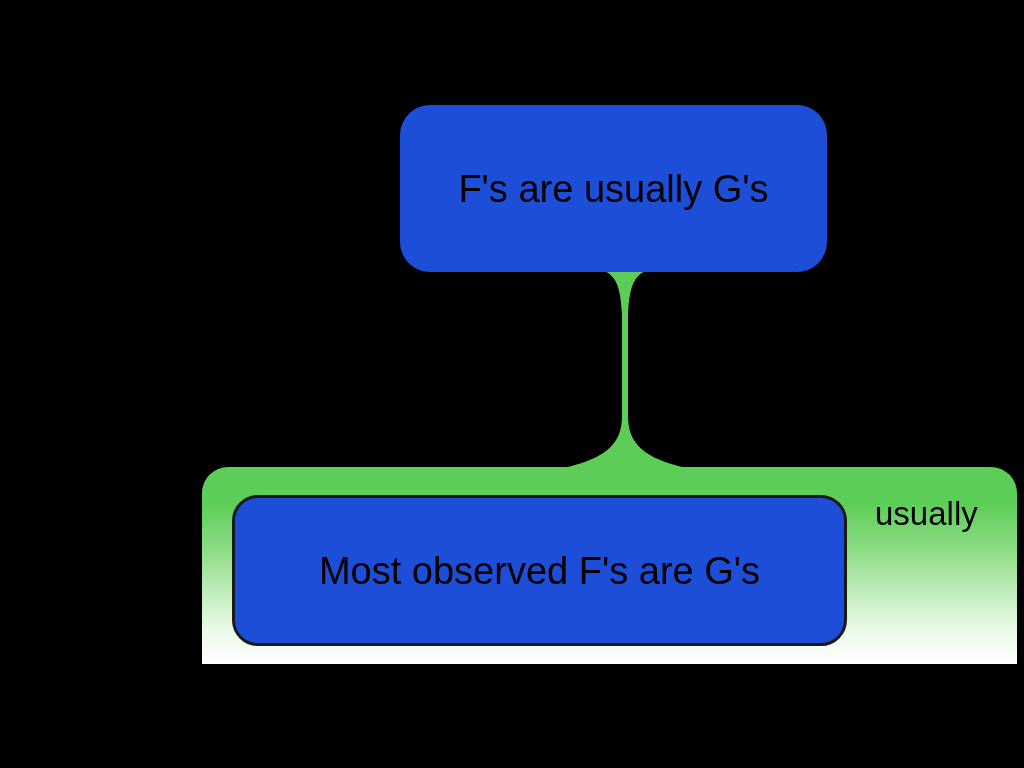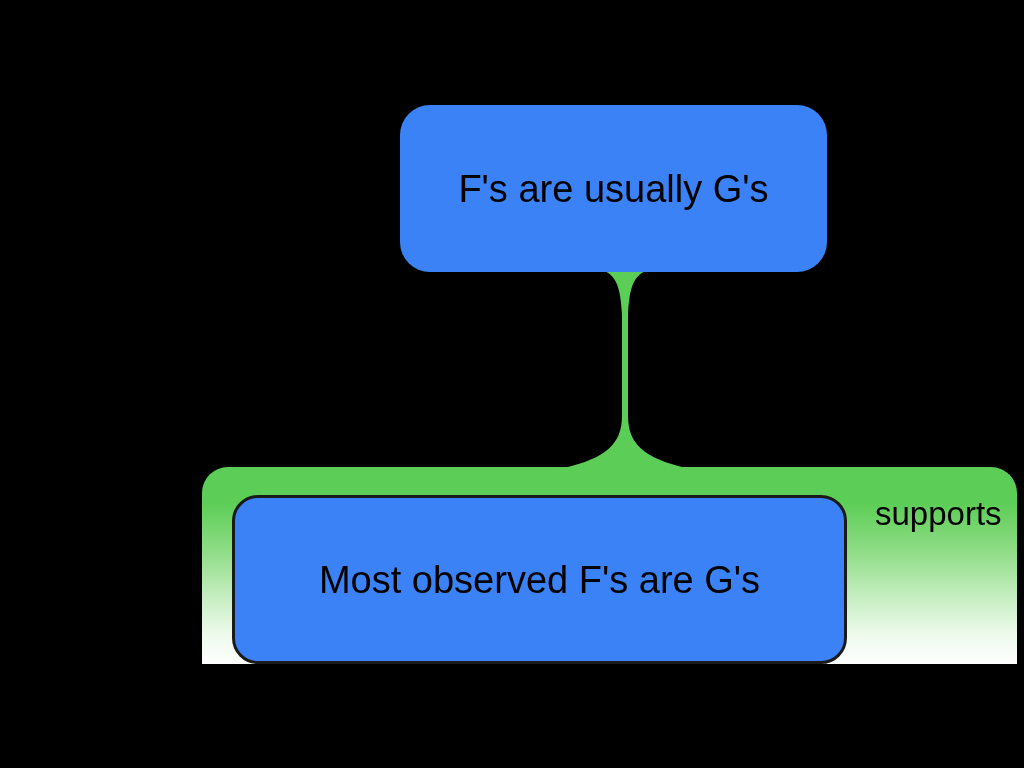--- a/index.html
+++ b/index.html
@@ -80,21 +80,21 @@
   }
   .connector svg {
     display: block;
     width: 100%;
     height: 100%;
   }
 
   
   .claim-box {
     position: absolute;
-    background: #3b82f6;
+    background: #1d4ed8;
     display: flex;
     align-items: center;
     justify-content: center;
     box-sizing: border-box;
   }
   .claim-box .claim-text {
     font-family: "Liberation Sans", sans-serif;
     color: #000000;
     white-space: nowrap;
     line-height: 1;
@@ -109,36 +109,36 @@
     border: none;
   }
   .claim-top .claim-text {
     font-size: 38px;
   }
 
   .claim-bottom {
     left: 232px;
     top: 495px;
     width: 615px;
-    height: 169px;
+    height: 151px;
     border-radius: 26px;
     border: 3px solid #1a1a1a;
   }
   .claim-bottom .claim-text {
     font-size: 38px;
   }
 </style>
 </head>
 <body>
 
 <div id="canvas">
 
   <div class="support-region"></div>
 
-  <div class="support-label">supports</div>
+  <div class="support-label">usually</div>
 
   <div class="connector">
     <svg viewBox="0 0 130 205" preserveAspectRatio="none">
       <path d="M 28 2
                C 54 3, 60 14, 62 48
                L 62 150
                C 62 178, 46 192, 4 202
                L 126 202
                C 84 192, 68 178, 68 150
                L 68 48

